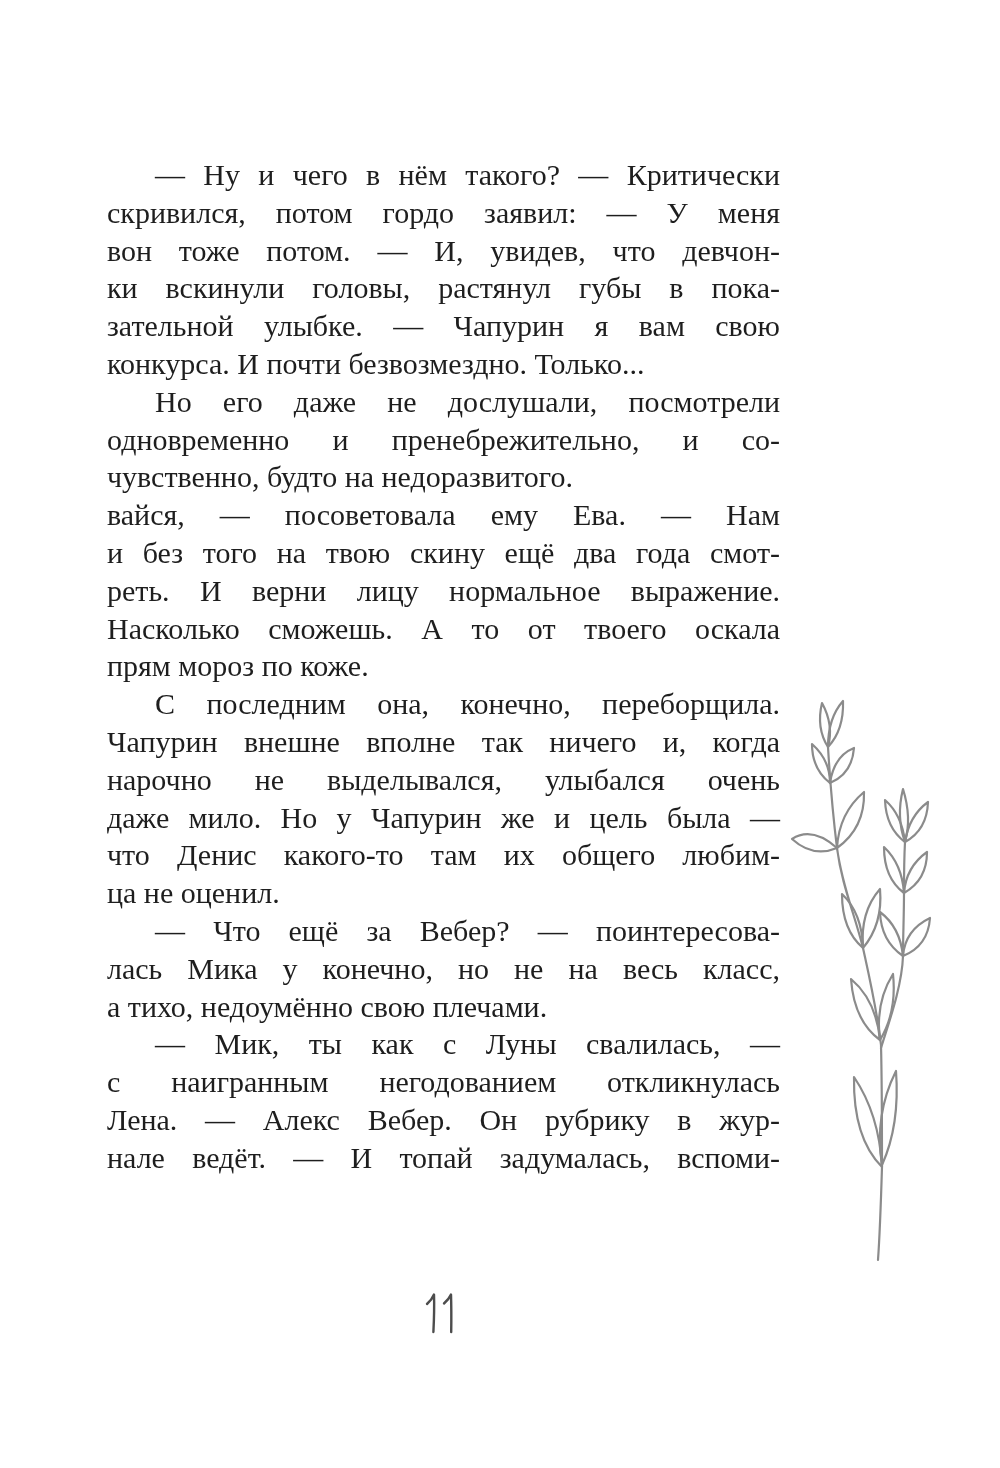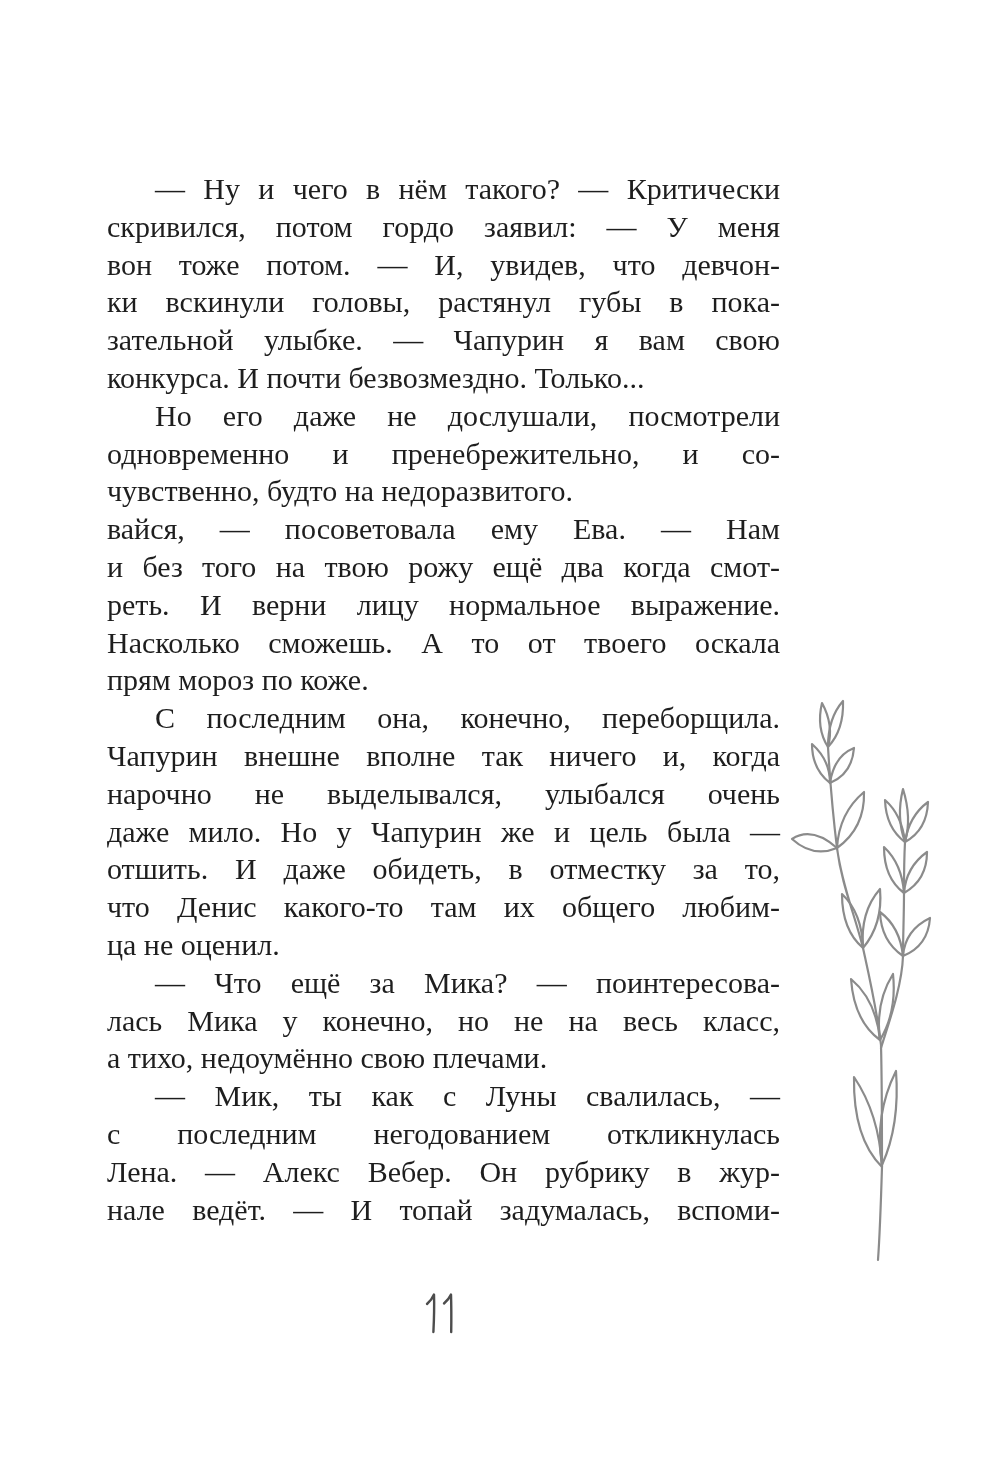--- a/index.html
+++ b/index.html
@@ -7,21 +7,21 @@
     position: relative;
     width: 1000px;
     height: 1468px;
     background: #ffffff;
     overflow: hidden;
     font-family: "Liberation Serif", serif;
   }
   .text-block {
     position: absolute;
     left: 107px;
-    top: 170px;
+    top: 156px;
     width: 673px;
     font-size: 30px;
     line-height: 37.8px;
     color: var(--text-color, #1e1e1e);
   }
   .line {
     text-align: justify;
     text-align-last: justify;
   }
   .line.indent { text-indent: 48px; }
@@ -67,36 +67,35 @@
       <div class="line indent">— Ну и чего в нём такого? — Критически</div>
       <div class="line">скривился, потом гордо заявил: — У меня</div>
       <div class="line">вон тоже потом. — И, увидев, что девчон-</div>
       <div class="line">ки вскинули головы, растянул губы в пока-</div>
       <div class="line">зательной улыбке. — Чапурин я вам свою</div>
       <div class="line last">конкурса. И почти безвозмездно. Только...</div>
       <div class="line indent">Но его даже не дослушали, посмотрели</div>
       <div class="line">одновременно и пренебрежительно, и со-</div>
       <div class="line last">чувственно, будто на недоразвитого.</div>
       <div class="line">вайся, — посоветовала ему Ева. — Нам</div>
-      <div class="line">и без того на твою рожу ещё два когда смот-</div>
+      <div class="line">и без того на твою скину ещё два года смот-</div>
       <div class="line">реть. И верни лицу нормальное выражение.</div>
       <div class="line">Насколько сможешь. А то от твоего оскала</div>
       <div class="line last">прям мороз по коже.</div>
       <div class="line indent">С последним она, конечно, переборщила.</div>
       <div class="line">Чапурин внешне вполне так ничего и, когда</div>
       <div class="line">нарочно не выделывался, улыбался очень</div>
       <div class="line">даже мило. Но у Чапурин же и цель была —</div>
-      <div class="line">отшить. И даже обидеть, в отместку за то,</div>
       <div class="line">что Денис какого-то там их общего любим-</div>
       <div class="line last">ца не оценил.</div>
-      <div class="line indent">— Что ещё за Мика? — поинтересова-</div>
+      <div class="line indent">— Что ещё за Вебер? — поинтересова-</div>
       <div class="line">лась Мика у конечно, но не на весь класс,</div>
       <div class="line last">а тихо, недоумённо свою плечами.</div>
       <div class="line indent">— Мик, ты как с Луны свалилась, —</div>
-      <div class="line">с последним негодованием откликнулась</div>
+      <div class="line">с наигранным негодованием откликнулась</div>
       <div class="line">Лена. — Алекс Вебер. Он рубрику в жур-</div>
       <div class="line">нале ведёт. — И топай задумалась, вспоми-</div>
     </div>
 
   <div class="plant">
     <svg viewBox="0 0 190 582" xmlns="http://www.w3.org/2000/svg">
 
       <path d="M 43,57 C 45,90 48,126 52,158 C 57,196 69,222 78,258 C 85,290 92,320 96,355"></path>
       <path d="M 120,152 C 119,170 119,186 119,203 C 119,226 118,246 118,266 C 117,296 104,332 96,358"></path>
       <path d="M 96,355 C 97,395 97,437 97,477 C 96,510 95,542 93,570"></path>

